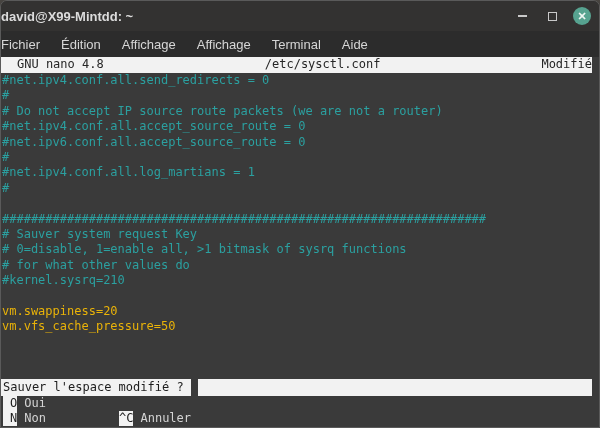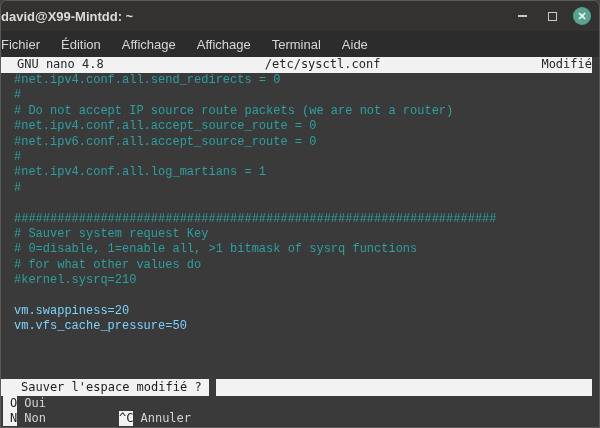--- a/index.html
+++ b/index.html
@@ -40,28 +40,28 @@
     color:#d4d4d4;
   }
   .nano-header{
     height:16px;flex:0 0 16px;margin-right:7px;
     background:#f2f2f2;color:#262626;
     display:flex;align-items:flex-start;white-space:pre;
   }
   .nh-app{padding-left:16px;}
   .nh-file{flex:1;text-align:center;}
   .nh-state{}
-  .editor{padding-left:13px;font-family:Liberation Mono, monospace;}
+  .editor{padding-left:1px;}
   .ln{height:15.4px;white-space:pre;overflow:hidden;}
   .c{color:#2ba0a0;}
-  .p{color:#7dd3fc;}
+  .p{color:#eab308;}
   .spacer{flex:1;}
   
   .prompt-row{height:17px;flex:0 0 17px;display:flex;align-items:stretch;white-space:pre;}
-  .prompt-text{background:#f2f2f2;color:#1d1d1d;padding-left:20px;line-height:16px;}
+  .prompt-text{background:#f2f2f2;color:#1d1d1d;padding-left:2px;line-height:16px;}
   .prompt-gap{width:7px;}
   .prompt-input{flex:1;background:#f2f2f2;margin-right:7px;}
   .sc-row{height:15px;flex:0 0 15px;position:relative;white-space:pre;}
   .sc-item{position:absolute;top:0;height:15px;display:flex;align-items:center;}
   .sc-left{left:2px;}
   .sc-mid{left:118px;}
   .key{display:inline-block;background:#f2f2f2;color:#1d1d1d;padding-left:7px;min-width:14px;height:15px;line-height:15px;}
   .key.wide{padding-left:0;}
   .sc-label{margin-left:7px;color:#d4d4d4;}
   .sc-row:last-child{margin-bottom:1px;}

